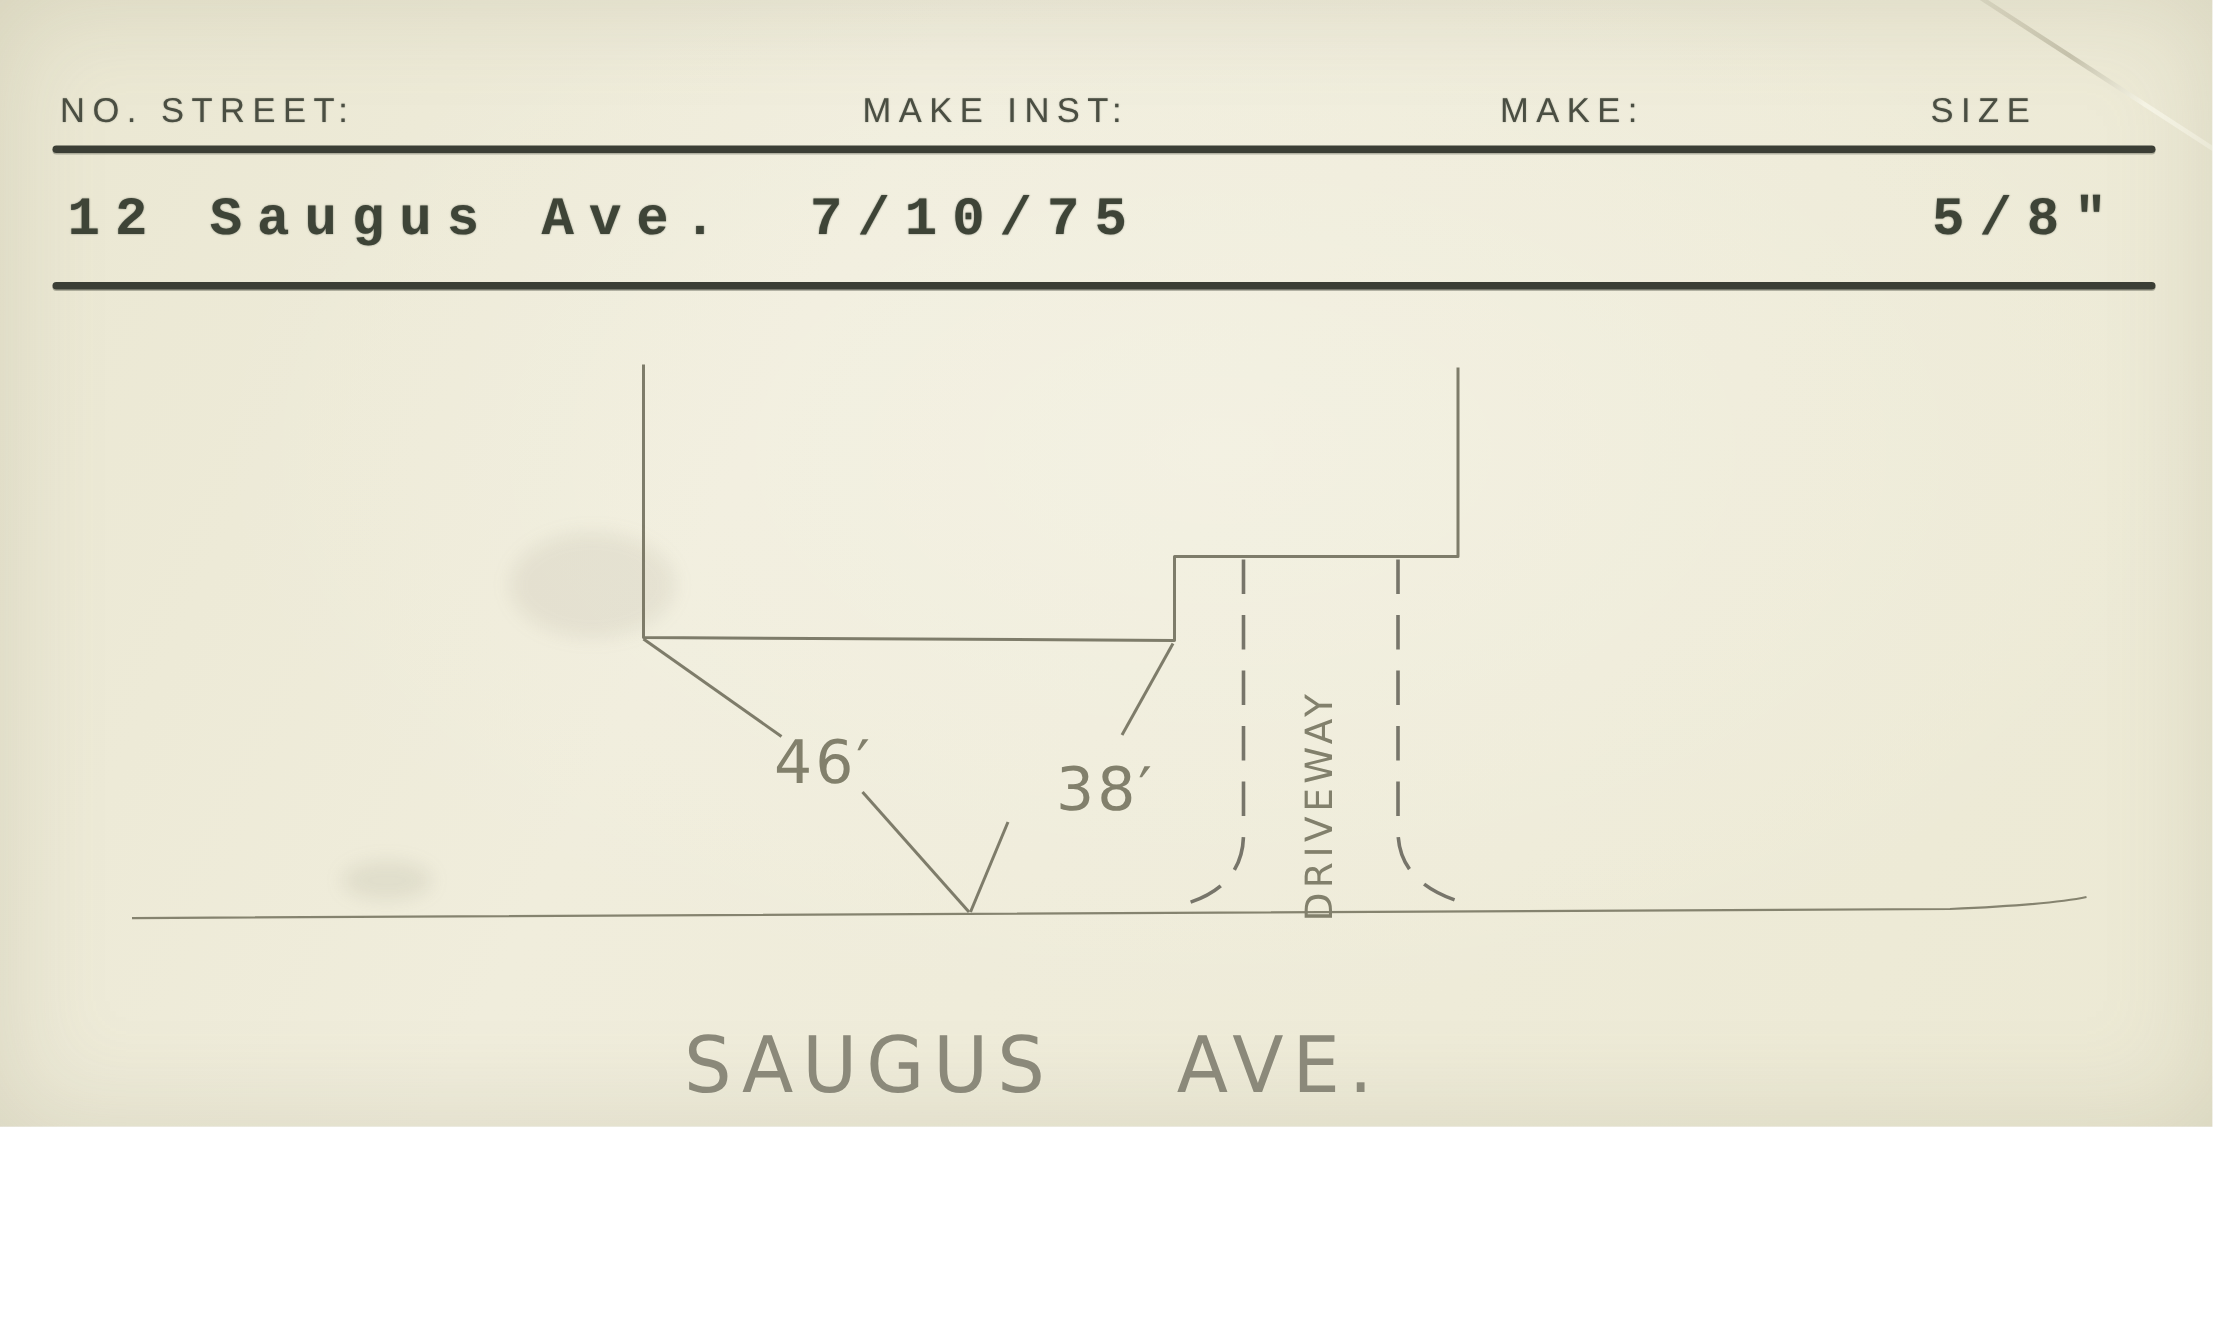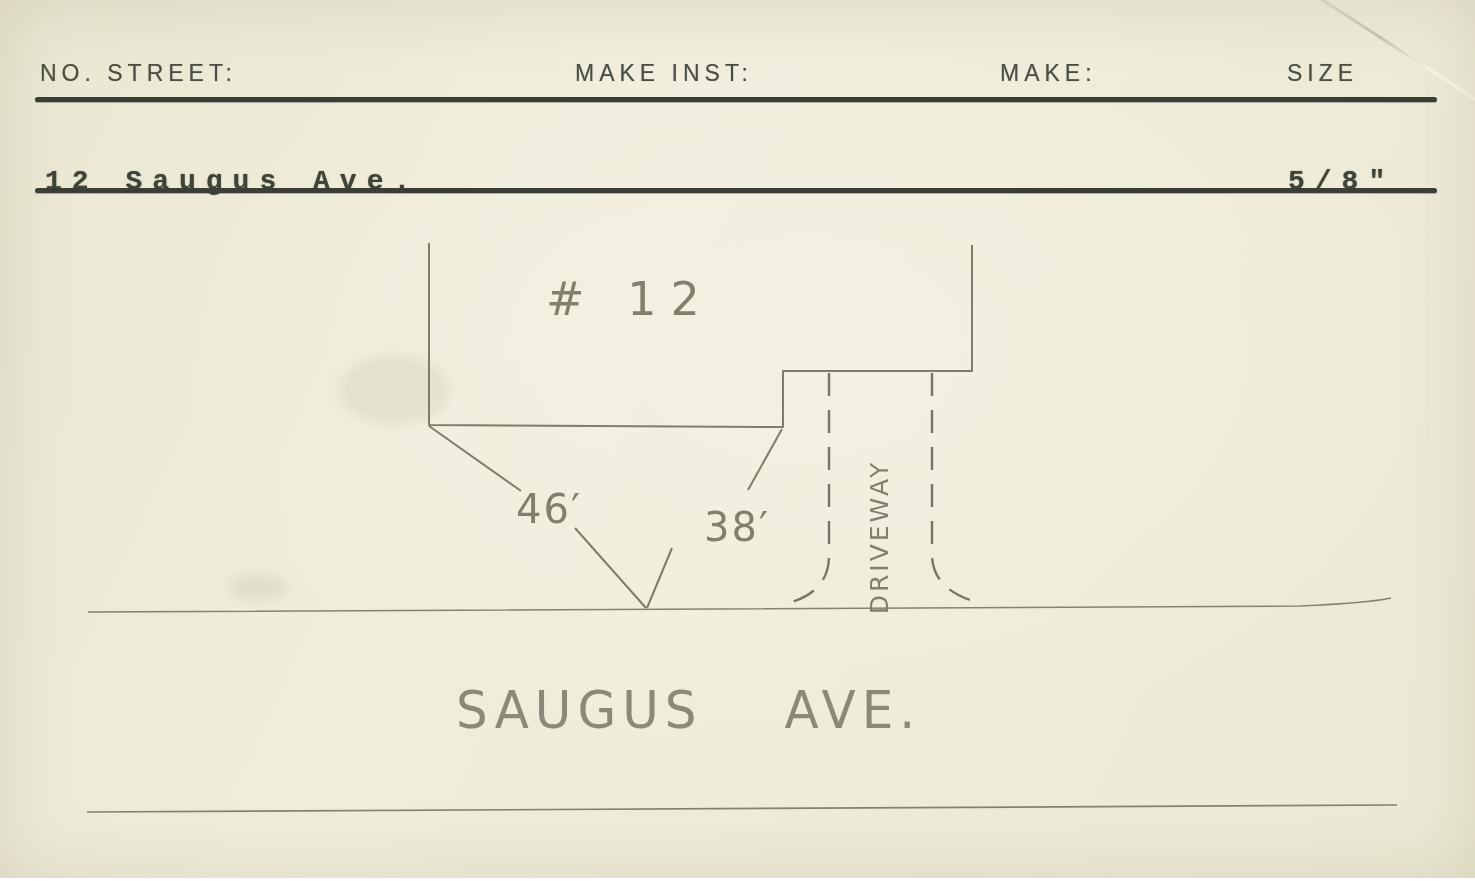--- a/index.html
+++ b/index.html
@@ -1,18 +1,18 @@
 <!DOCTYPE html>
 <html><head>
 <meta charset="utf-8">
 <style>
   html,body{margin:0;padding:0;}
   body{width:1475px;height:881px;overflow:hidden;font-family:"Liberation Sans",sans-serif;}
   #card{
-    position:relative;width:1475px;height:878px;
+    position:relative;width:1475px;height:751px;
     background:
       radial-gradient(ellipse at 55% 40%, rgba(255,255,250,0.25) 0%, rgba(0,0,0,0) 60%),
       linear-gradient(115deg,#eae7d2 0%, #f0eddc 35%, #eeebd8 70%, #ece9d4 100%);
     box-shadow: inset 0 0 70px rgba(140,135,105,0.22);
     overflow:hidden;
   }
   
   .plabel{
     position:absolute;top:60px;
     font-family:"Liberation Sans",sans-serif;
@@ -23,24 +23,23 @@
   .rule{
     position:absolute;left:35px;width:1402px;height:5px;
     background:#3b3e35;border-radius:3px;
     box-shadow:0 1px 0 rgba(59,62,53,0.35);
   }
   .rule1{top:97px;}
   .rule2{top:188px;}
   .tvalue{
     position:absolute;top:126px;
     font-family:"Liberation Mono","DejaVu Sans Mono",monospace;
-    font-weight:bold;font-size:28px;letter-spacing:10px;color:#3e4437;
+    font-weight:bold;font-size:36px;letter-spacing:10px;color:#3e4437;
     text-shadow:0 0 1.2px rgba(62,68,55,0.65);
     white-space:nowrap;
-    margin-top:40px;
   }
   
   .pencil{
     position:absolute;color:#82806c;font-family:"DejaVu Sans",sans-serif;
     white-space:nowrap;
   }
   .house-num{left:546px;top:272px;font-size:46px;letter-spacing:14px;}
   .meas-54{left:516px;top:486px;font-size:40px;letter-spacing:2px;}
   .meas-38{left:704px;top:504px;font-size:40px;letter-spacing:2px;}
   .driveway{
@@ -69,20 +68,21 @@
 <div id="card">
 
   <span class="plabel" style="left:40px">NO. STREET:</span>
   <span class="plabel" style="left:575px">MAKE INST:</span>
   <span class="plabel" style="left:1000px">MAKE:</span>
   <span class="plabel" style="left:1287px">SIZE</span>
 
   <div class="rule rule1"></div>
 
   <span class="tvalue" style="left:45px">12 Saugus Ave.</span>
+  <span class="tvalue" style="left:540px">7/10/75</span>
   <span class="tvalue" style="left:1288px">5/8"</span>
 
   <div class="rule rule2"></div>
 
   <svg width="1475" height="881" viewBox="0 0 1475 881">
 
     <path d="M429,243 L429,425 L783,427 L783,371 L972,371 L972,245" fill="none" stroke="#7e7c6a" stroke-width="2" stroke-linejoin="round"></path>
 
     <path d="M429,426 L521,491" fill="none" stroke="#7e7c6a" stroke-width="2"></path>
     <path d="M575,528 L646,608" fill="none" stroke="#7e7c6a" stroke-width="2"></path>
@@ -91,21 +91,20 @@
     <path d="M672,548 L647,608" fill="none" stroke="#7e7c6a" stroke-width="2"></path>
 
     <path d="M829,373 L829,556 Q829,590 792,602" fill="none" stroke="#77756a" stroke-width="2.4" stroke-dasharray="23 14"></path>
     <path d="M932,373 L932,554 Q932,588 973,601" fill="none" stroke="#77756a" stroke-width="2.4" stroke-dasharray="23 14"></path>
 
     <path d="M88,612 L1300,606 Q1368,603 1391,598" fill="none" stroke="#85836f" stroke-width="1.5"></path>
 
     <path d="M87,812 L1397,805" fill="none" stroke="#84826e" stroke-width="1.7"></path>
   </svg>
 
-  <div class="pencil house-num"># 12</div>
   <div class="pencil meas-54">46′</div>
   <div class="pencil meas-38">38′</div>
   <div class="pencil driveway">DRIVEWAY</div>
   <div class="pencil street-name">SAUGUS AVE.</div>
 
   <div class="smudge smudge1"></div>
   <div class="smudge smudge2"></div>
   <div class="crease"></div>
 
 </div>

